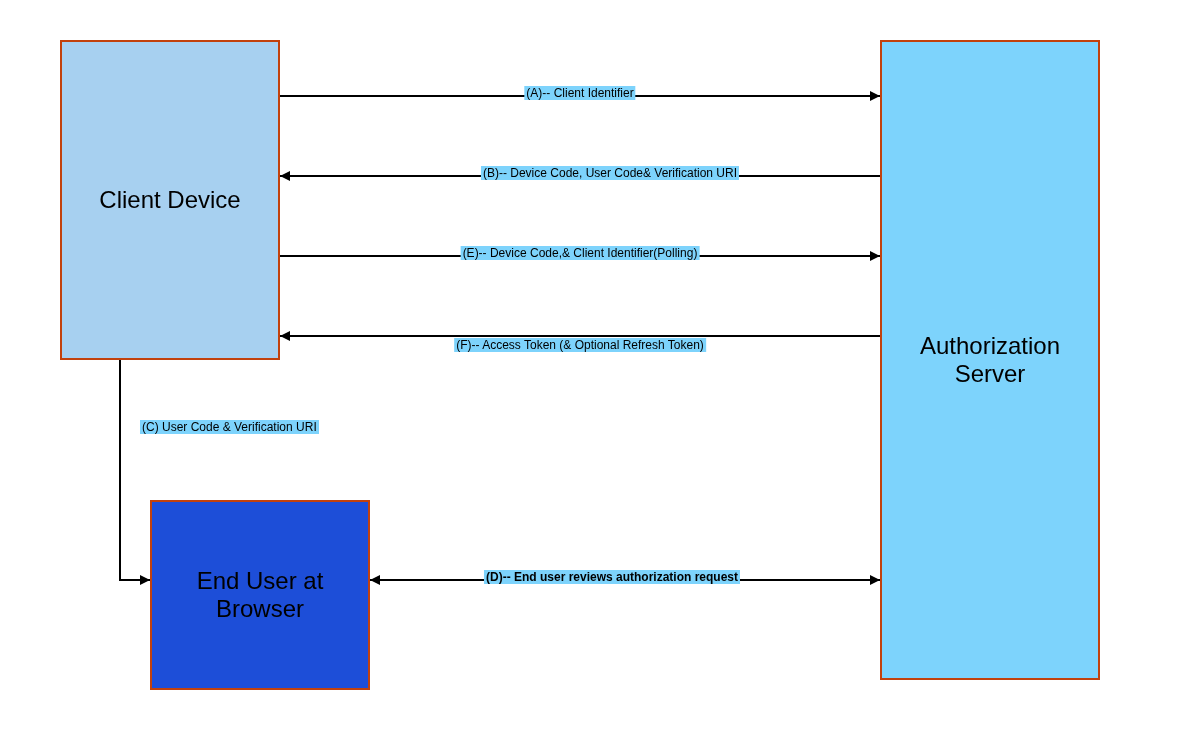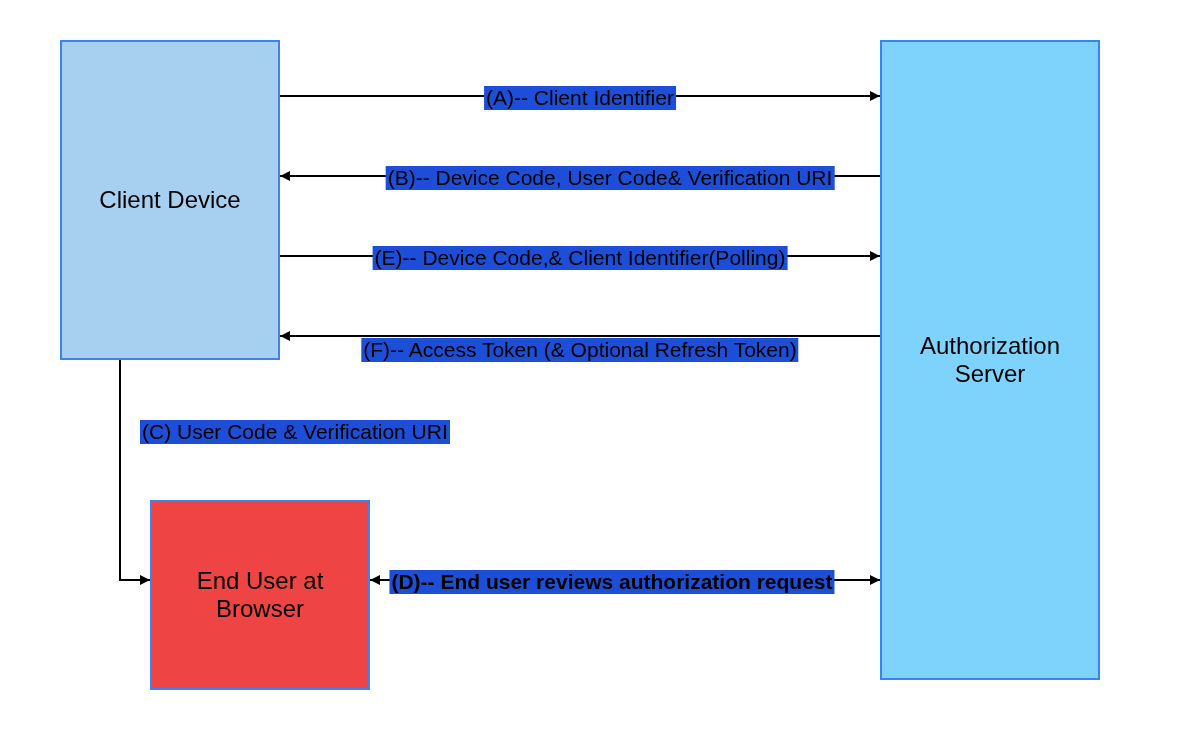--- a/index.html
+++ b/index.html
@@ -7,44 +7,44 @@
     margin: 0;
     padding: 0;
     width: 1180px;
     height: 740px;
     background: #ffffff;
     font-family: Arial, Helvetica, sans-serif;
     position: relative;
   }
   .box {
     position: absolute;
-    border: 2px solid #3b82f6;
+    border: 2px solid #c2410c;
     display: flex;
     align-items: center;
     justify-content: center;
     text-align: center;
     font-size: 24px;
     color: #000;
     padding: 8px;
   }
   .client-device { background: #a7d0f0; }
   .auth-server   { background: #7dd3fc; }
-  .end-user      { background: #ef4444; }
+  .end-user      { background: #1d4ed8; }
   svg.overlay {
     position: absolute;
     left: 0; top: 0;
     width: 1180px; height: 740px;
     pointer-events: none;
   }
   .flow-label {
     position: absolute;
-    font-size: 21px;
+    font-size: 12px;
     color: #000;
     white-space: nowrap;
-    background: #1d4ed8;
+    background: #7dd3fc;
     padding: 0 2px;
   }
   .flow-label.center { transform: translateX(-50%); }
 </style>
 </head>
 <body>
 
 <div class="box client-device" style="left:60px; top:40px; width:220px; height:320px;">
   <span>Client Device</span>
 </div>

